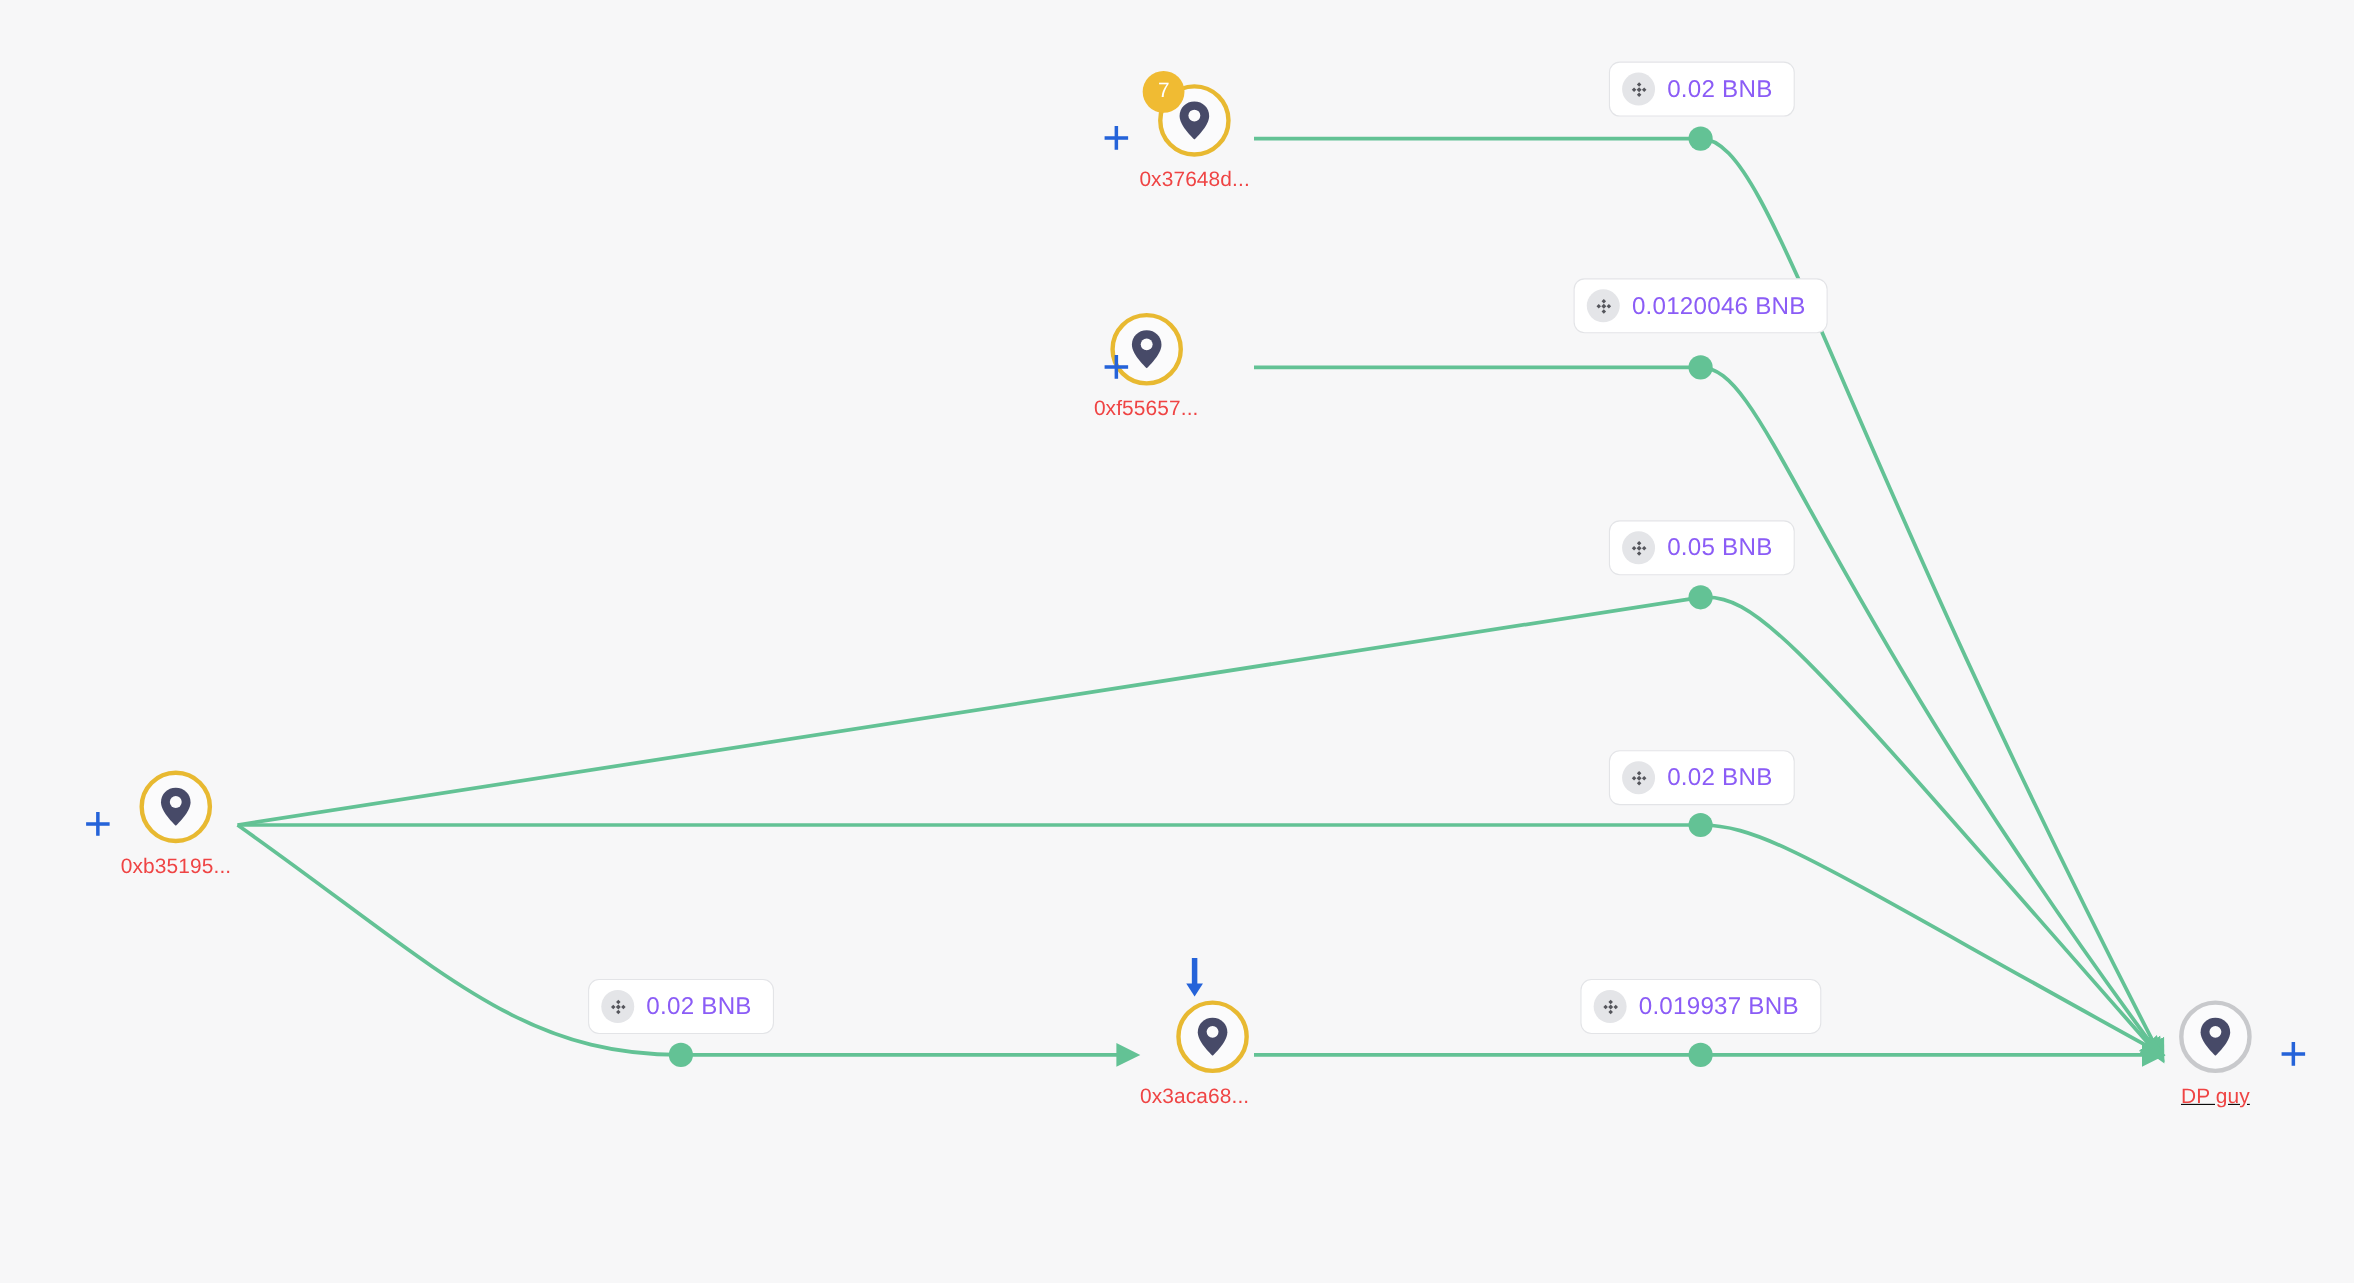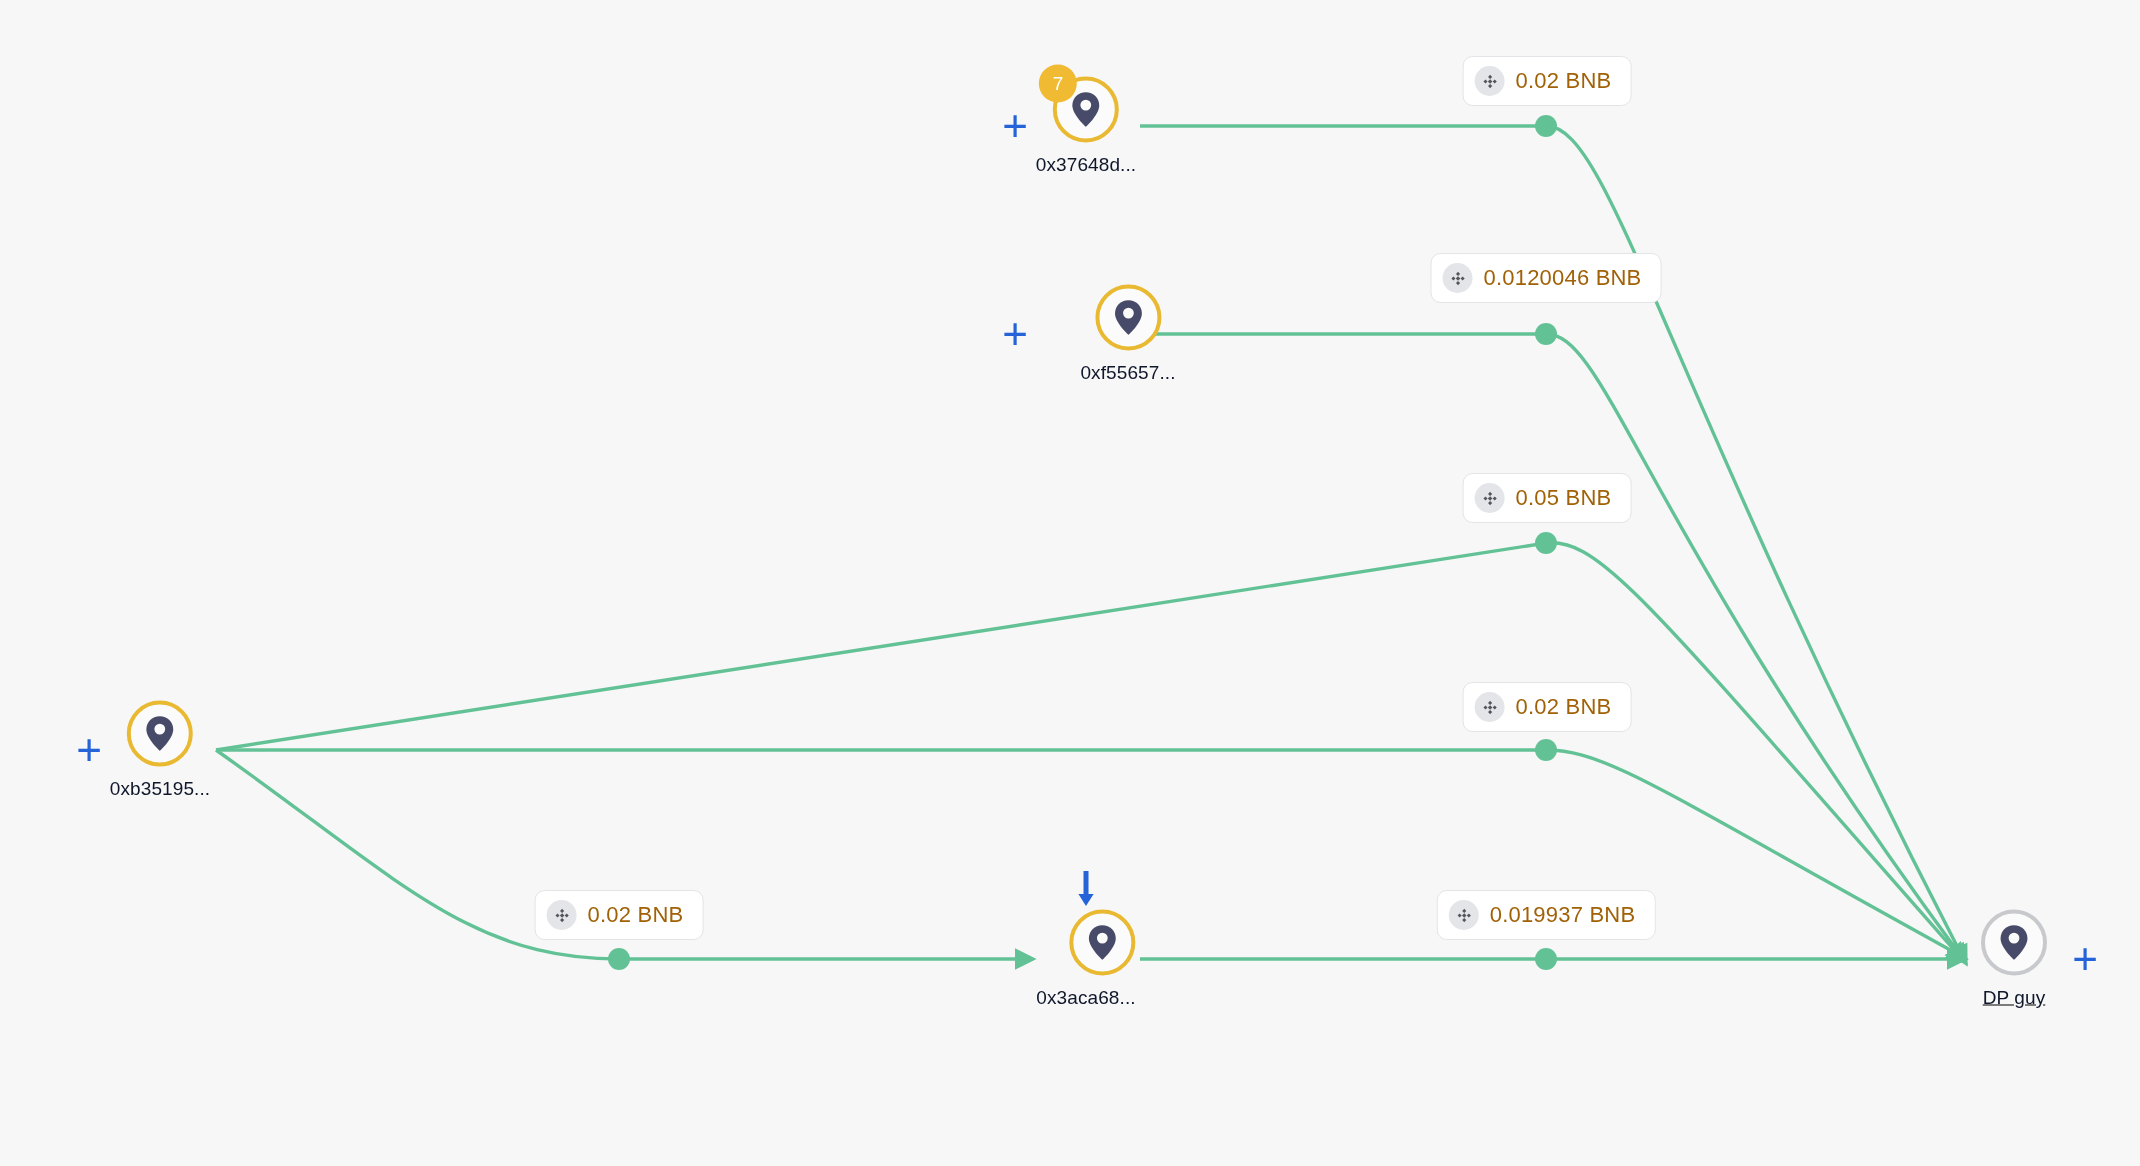--- a/index.html
+++ b/index.html
@@ -40,21 +40,21 @@
     background: #fbfbfc;
     display: flex;
     align-items: center;
     justify-content: center;
   }
   .node-ring.grey { border-color: #c8c9cc; }
   .pin-icon { width: 30px; height: 36px; display: block; }
   .node-label {
     margin-top: 11px;
     font-size: 19px;
-    color: #0f172a;
+    color: #ef4444;
     white-space: nowrap;
     letter-spacing: .1px;
   }
   .node-badge {
     position: absolute;
     top: -16px; left: -18px;
     min-width: 38px; height: 38px;
     border-radius: 50%;
     background: #f0bb33;
     color: #ffffff;
@@ -98,21 +98,21 @@
     width: 30px; height: 30px;
     border-radius: 50%;
     background: #e4e5e8;
     display: flex;
     align-items: center;
     justify-content: center;
     flex: 0 0 auto;
   }
   .chip-text {
     font-size: 22px;
-    color: #a16207;
+    color: #8b5cf6;
     letter-spacing: .2px;
   }
 </style>
 </head>
 <body>
 
 <div id="graph-canvas">
 
   <svg id="edge-layer" viewBox="0 0 2140 1166">
     <defs>
@@ -143,21 +143,21 @@
         <div class="node-ring">
           <svg class="pin-icon" viewBox="0 0 24 30">
             <path d="M12 0.6 C5.6 0.6 0.8 5.4 0.8 11.6 C0.8 19.3 12 29.4 12 29.4 S23.2 19.3 23.2 11.6 C23.2 5.4 18.4 0.6 12 0.6 Z" fill="#474a68"></path>
             <circle cx="12" cy="11.3" r="4.5" fill="#fbfbfc"></circle>
           </svg>
           <div class="node-badge">7</div>
         </div>
         <div class="node-label">0x37648d...</div>
       </div>
       <div class="expand-plus" style="left: 1015px; top: 126px;">+</div>
-      <div class="node" style="left: 1128px; top: 334px;">
+      <div class="node" style="left: 1042px; top: 334px;">
         <div class="node-ring">
           <svg class="pin-icon" viewBox="0 0 24 30">
             <path d="M12 0.6 C5.6 0.6 0.8 5.4 0.8 11.6 C0.8 19.3 12 29.4 12 29.4 S23.2 19.3 23.2 11.6 C23.2 5.4 18.4 0.6 12 0.6 Z" fill="#474a68"></path>
             <circle cx="12" cy="11.3" r="4.5" fill="#fbfbfc"></circle>
           </svg>
         </div>
         <div class="node-label">0xf55657...</div>
       </div>
       <div class="expand-plus" style="left: 1015px; top: 334px;">+</div>
       <div class="node" style="left: 160px; top: 750px; justify-content: space-between;">

